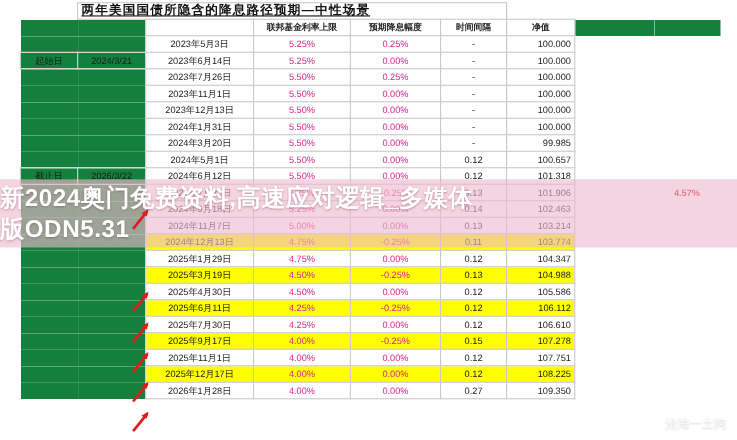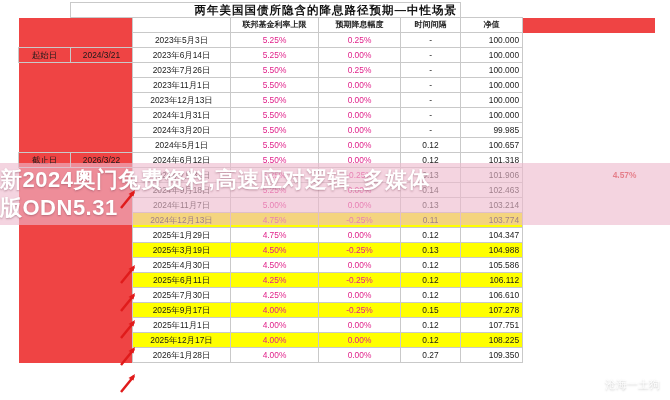--- a/index.html
+++ b/index.html
@@ -39,40 +39,41 @@
     line-height: 14px;
     white-space: nowrap;
     overflow: hidden;
   }
   .title-cell {
     border: 1px solid #9b9b9b;
     background: #ffffff;
     font-size: 11.5px;
     font-weight: bold;
     letter-spacing: 1px;
-    text-align: right;
+    text-align: left;
     height: 20px;
     line-height: 20px;
     color: #111;
+    text-decoration: underline;
   }
   .hdr {
     background: #ffffff;
     font-weight: bold;
     text-align: center;
     font-size: 8px;
     height: 16px;
     line-height: 16px;
     color: #222;
   }
   .c { text-align: center; }
   .r { text-align: right; }
   .pink { color: #e0218a; font-weight: normal; }
   .red  { color: #d81b1b; font-weight: bold; }
   .yellow { background: #ffff00; }
-  .stub { background:#ef4444; }
+  .stub { background:#15803d; }
 
   
   .band {
     position: absolute;
     left: 0;
     top: 163px;
     width: 670px;
     height: 62px;
     background: rgba(238, 185, 205, 0.62);
   }

